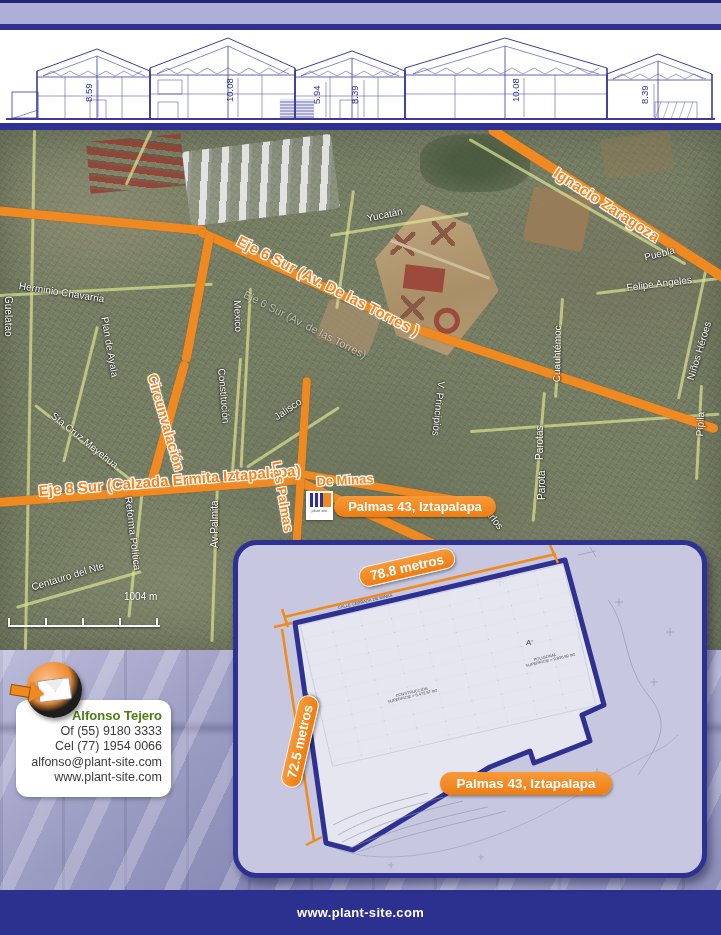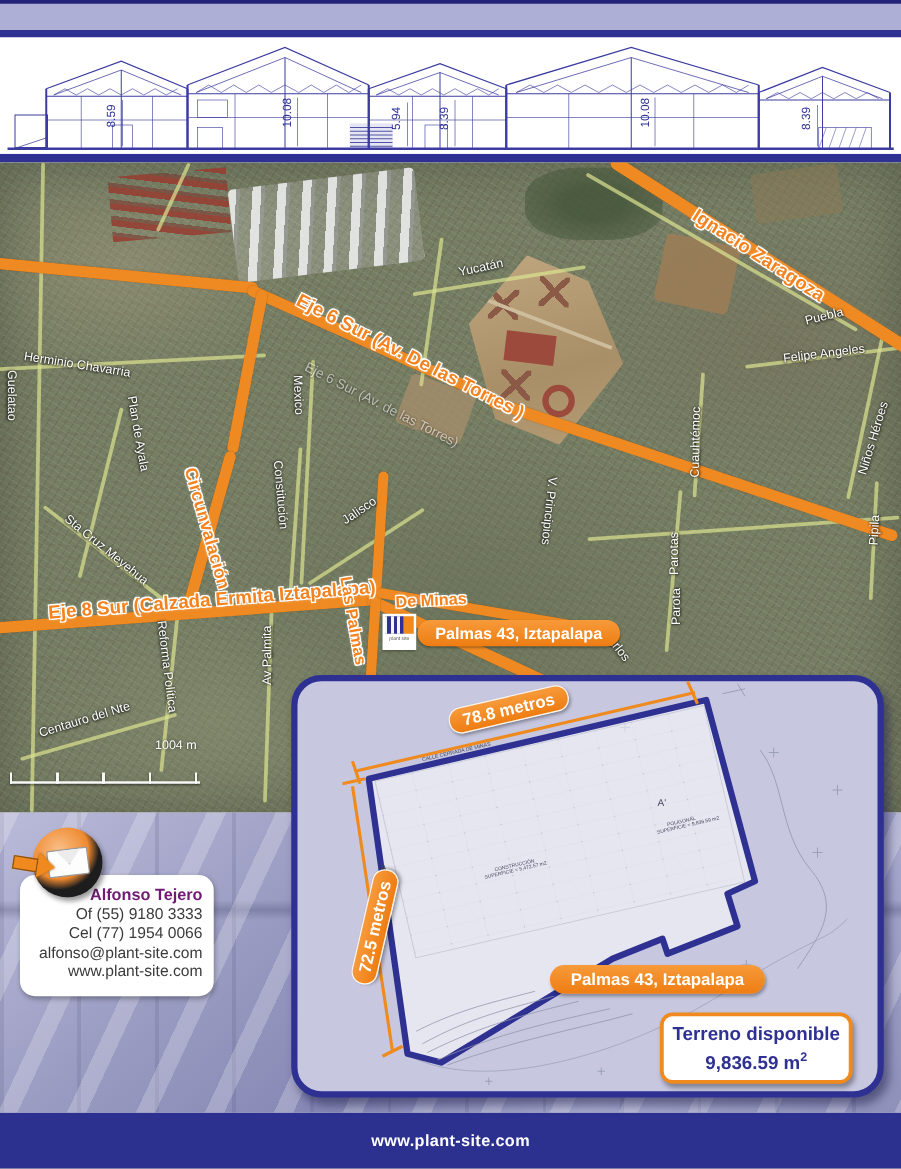--- a/index.html
+++ b/index.html
@@ -102,21 +102,21 @@
   .contact-arrow { position:absolute; left:10px; top:32px; width:40px; height:22px; z-index:4;
      transform:rotate(9deg); }
   .contact-arrow .shaft { position:absolute; left:0; top:5px; width:20px; height:11px;
      background:#f08a1f; border:1px solid #8a5214; }
   .contact-arrow .head { position:absolute; left:20px; top:0; width:0; height:0;
      border-left:14px solid #f08a1f; border-top:10px solid transparent; border-bottom:10px solid transparent;
      filter:drop-shadow(0 0 1px #8a5214); }
   .contact-card { position:absolute; left:16px; top:50px; width:155px; height:97px; z-index:1;
      background:#fff; border-radius:12px; box-shadow:1px 2px 4px rgba(0,0,0,.3);
      padding:8px 9px 0 6px; text-align:right; font-size:12.5px; line-height:15.5px; color:#3b3b3b; }
-  .contact-card .name { font-weight:bold; color:#701a75; font-size:13px; }
+  .contact-card .name { font-weight:bold; color:#4d7c0f; font-size:13px; }
   
   .footer { height:45px; background:#2c3190; display:flex; align-items:center; justify-content:center; }
   .footer span { color:#fff; font-weight:bold; font-size:13px; letter-spacing:.3px; }
 </style>
 </head>
 <body>
 
 <div class="page">
 
   <div class="band-top"></div>
@@ -357,22 +357,18 @@
         <text x="288" y="100" font-size="8">A'</text>
         <text transform="translate(296,116) rotate(-13)" font-size="4">POLIGONAL</text>
         <text transform="translate(288,122) rotate(-13)" font-size="4">SUPERFICIE = 9,836.59 m2</text>
         <text transform="translate(158,152) rotate(-13)" font-size="4">CONSTRUCCIÓN</text>
         <text transform="translate(150,158) rotate(-13)" font-size="4">SUPERFICIE = 5,472.57 m2</text>
       </g>
     </svg>
     <div class="dim-badge dim-top">78.8 metros</div>
     <div class="dim-badge dim-left">72.5 metros</div>
     <div class="inset-badge">Palmas 43, Iztapalapa</div>
-    <div class="terreno">
-      <div>Terreno disponible</div>
-      <div><span>9,836.59 m</span><sup>2</sup></div>
-    </div>
   </div>
 
   <div class="footer">
     <span>www.plant-site.com</span>
   </div>
 </div>
 
 </body></html>

